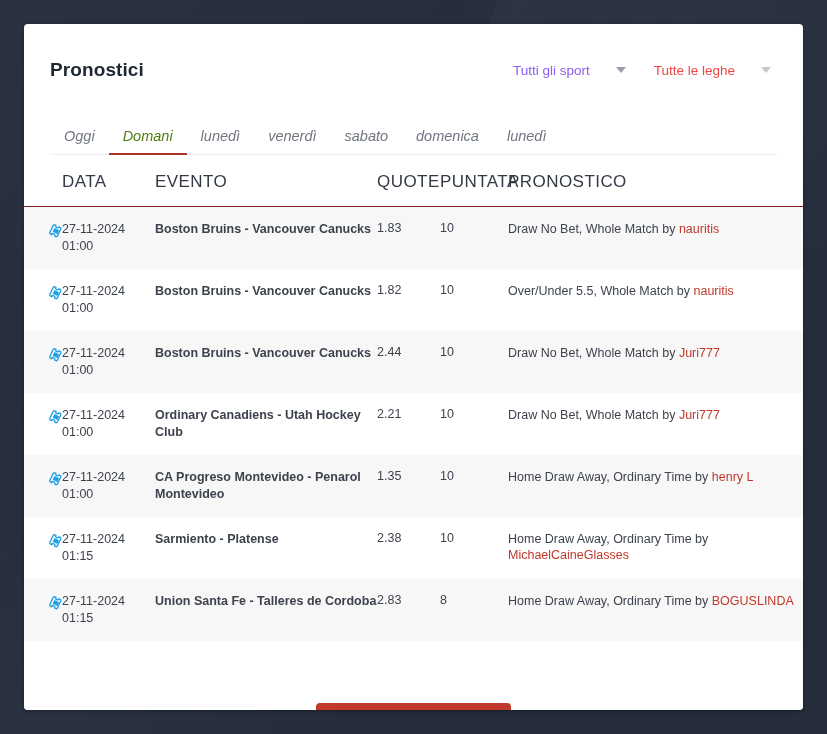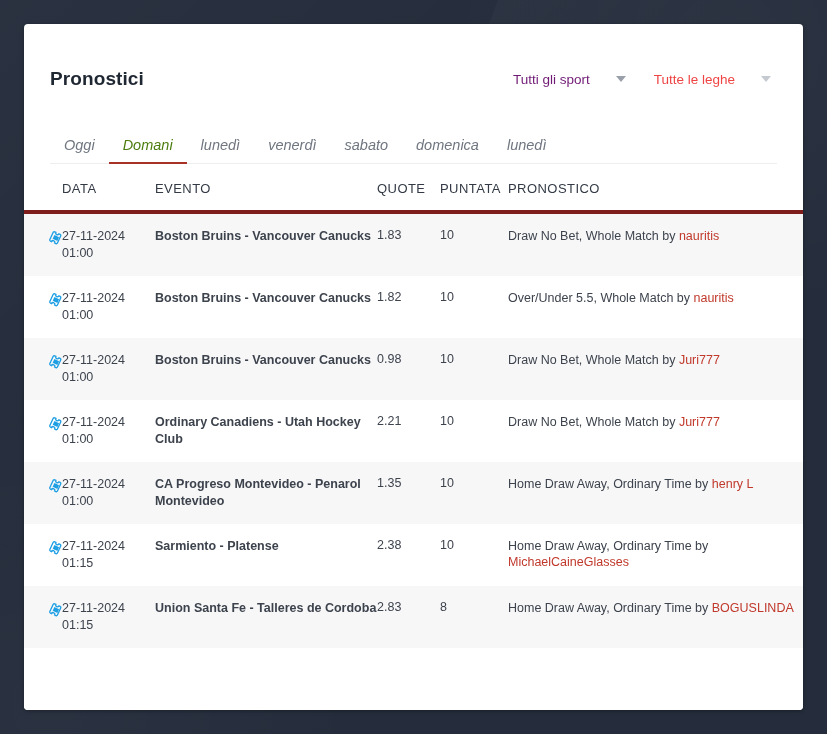--- a/index.html
+++ b/index.html
@@ -47,40 +47,39 @@
   }
 
   
   .card-header {
     display: flex;
     align-items: center;
     justify-content: space-between;
     padding: 36px 28px 0 26px;
     height: 56px;
     box-sizing: border-box;
-    margin-top: 9px;
   }
   .page-title {
     font-size: 19px;
     font-weight: bold;
     color: #1f2733;
     letter-spacing: 0.1px;
   }
   .filters {
     display: flex;
     align-items: center;
     gap: 28px;
     padding-right: 4px;
   }
   .filter {
     display: flex;
     align-items: center;
     gap: 26px;
     font-size: 13.5px;
-    color: #701a75;
+    color: #8b5cf6;
     cursor: pointer;
     white-space: nowrap;
   }
   .filter.muted { color: #ef4444; }
   .caret {
     width: 0; height: 0;
     border-left: 5px solid transparent;
     border-right: 5px solid transparent;
     border-top: 6px solid #9aa0a9;
     display: inline-block;
@@ -119,27 +118,27 @@
   }
 
   
   .table {
     margin-top: 0;
     width: 100%;
     border-collapse: collapse;
     table-layout: fixed;
   }
   .table th {
-    font-size: 13px;
+    font-size: 17px;
     font-weight: normal;
     color: #333a45;
     text-align: left;
     letter-spacing: 0.45px;
     padding: 17px 0 14px 0;
-    border-bottom: 4px solid #7f1d1d;
+    border-bottom: 1px solid #7f1d1d;
     background: #fff;
   }
   .col-icon   { width: 38px; }
   .col-data   { width: 93px; }
   .col-evento { width: 222px; }
   .col-quote  { width: 63px; }
   .col-punt   { width: 68px; }
   .col-pron   { width: auto; }
 
   .table td {
@@ -298,21 +297,21 @@
             <svg class="ticket-icon" viewBox="0 0 24 24">
               <path d="M2.6 9.2 L9.2 2.6 a1.4 1.4 0 0 1 2 0 l1.1 1.1 a2 2 0 0 0 2.9 2.9 l1.1 1.1 a1.4 1.4 0 0 1 0 2 l-6.6 6.6 a1.4 1.4 0 0 1 -2 0 l-1.1 -1.1 a2 2 0 0 0 -2.9 -2.9 L2.6 11.2 a1.4 1.4 0 0 1 0 -2 z" fill="none" stroke="#1e9fe3" stroke-width="1.6"></path>
               <path d="M6.1 9.5 L9.6 6 l4.4 4.4 l-3.5 3.5 z" fill="#1e9fe3"></path>
             </svg>
           </td>
           <td class="cell-date">
             <div>27-11-2024</div>
             <div>01:00</div>
           </td>
           <td class="cell-event">Boston Bruins - Vancouver Canucks</td>
-          <td class="cell-num">0.98</td>
+          <td class="cell-num">2.44</td>
           <td class="cell-num">10</td>
           <td class="cell-pron"><span>Draw No Bet, Whole Match by</span> <span class="user-link">Juri777</span></td>
         </tr>
         <tr class="even">
           <td>
             <svg class="ticket-icon" viewBox="0 0 24 24">
               <path d="M2.6 9.2 L9.2 2.6 a1.4 1.4 0 0 1 2 0 l1.1 1.1 a2 2 0 0 0 2.9 2.9 l1.1 1.1 a1.4 1.4 0 0 1 0 2 l-6.6 6.6 a1.4 1.4 0 0 1 -2 0 l-1.1 -1.1 a2 2 0 0 0 -2.9 -2.9 L2.6 11.2 a1.4 1.4 0 0 1 0 -2 z" fill="none" stroke="#1e9fe3" stroke-width="1.6"></path>
               <path d="M6.1 9.5 L9.6 6 l4.4 4.4 l-3.5 3.5 z" fill="#1e9fe3"></path>
             </svg>
           </td>

